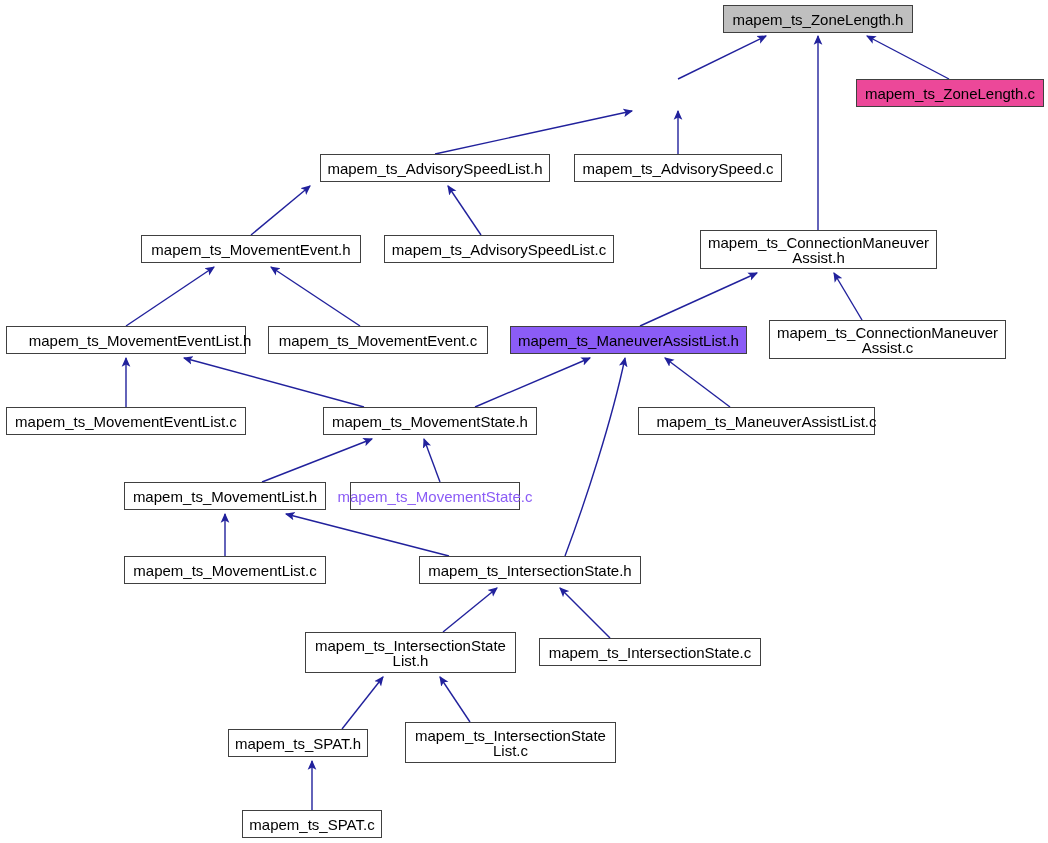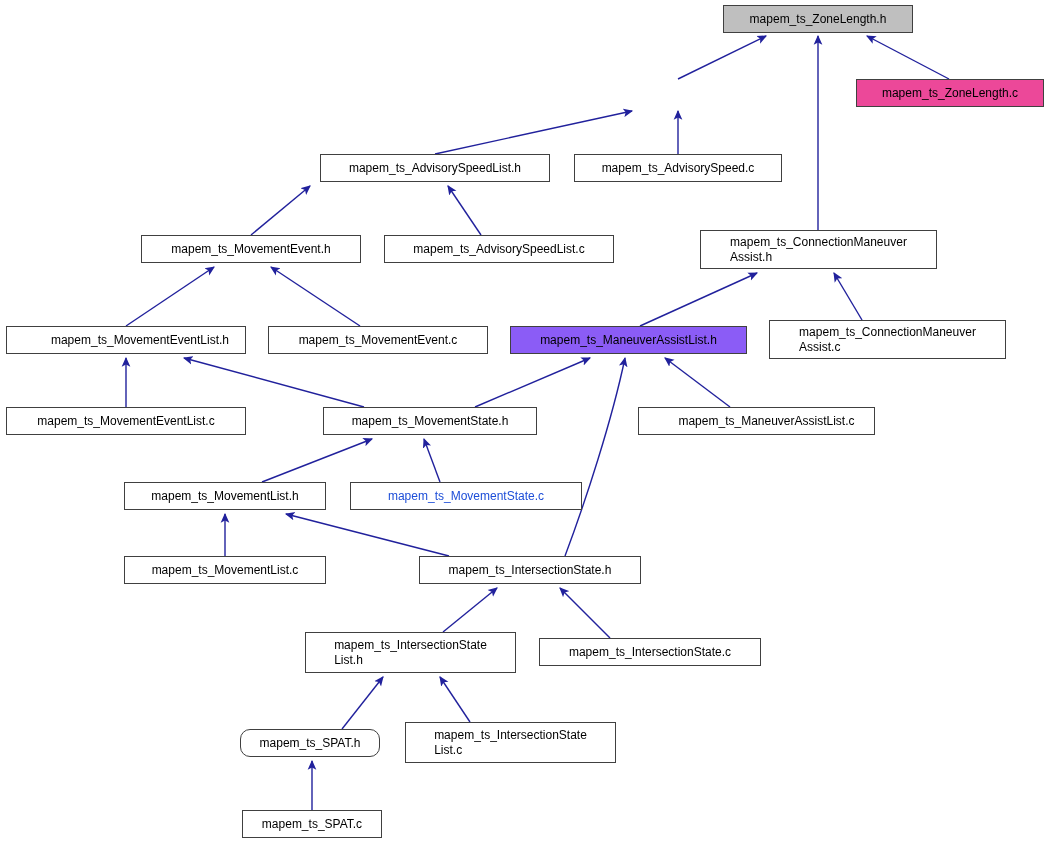--- a/index.html
+++ b/index.html
@@ -27,21 +27,22 @@
   }
   .node {
     position: absolute;
     box-sizing: border-box;
     border: 1px solid #404040;
     background: #ffffff;
     color: #000000;
     display: flex;
     align-items: center;
     justify-content: center;
-    font-size: 12px;
+    text-align: center;
+    font-size: 15px;
     line-height: 15px;
     letter-spacing: 0px;
     white-space: pre-line;
     padding: 0 4px;
   }
   .node.root {
     background: #bfbfbf;
     border-color: #404040;
   }
 </style>
@@ -91,23 +92,23 @@
 Assist.h</div>
     <div class="node" style="left: 6px; top: 326px; width: 240px; height: 28px; border-color: rgb(64, 64, 64); color: rgb(0, 0, 0); background: rgb(255, 255, 255); padding-left: 32px;">mapem_ts_MovementEventList.h</div>
     <div class="node" style="left: 268px; top: 326px; width: 220px; height: 28px; border-color: rgb(64, 64, 64); color: rgb(0, 0, 0); background: rgb(255, 255, 255);">mapem_ts_MovementEvent.c</div>
     <div class="node" style="left: 510px; top: 326px; width: 237px; height: 28px; border-color: rgb(64, 64, 64); color: rgb(0, 0, 0); background: #8b5cf6;">mapem_ts_ManeuverAssistList.h</div>
     <div class="node" style="left: 769px; top: 320px; width: 237px; height: 39px; border-color: rgb(64, 64, 64); color: rgb(0, 0, 0); background: rgb(255, 255, 255);">mapem_ts_ConnectionManeuver
 Assist.c</div>
     <div class="node" style="left: 6px; top: 407px; width: 240px; height: 28px; border-color: rgb(64, 64, 64); color: rgb(0, 0, 0); background: rgb(255, 255, 255);">mapem_ts_MovementEventList.c</div>
     <div class="node" style="left: 323px; top: 407px; width: 214px; height: 28px; border-color: rgb(64, 64, 64); color: rgb(0, 0, 0); background: rgb(255, 255, 255);">mapem_ts_MovementState.h</div>
     <div class="node" style="left: 638px; top: 407px; width: 237px; height: 28px; border-color: rgb(64, 64, 64); color: rgb(0, 0, 0); background: rgb(255, 255, 255); padding-left: 24px;">mapem_ts_ManeuverAssistList.c</div>
     <div class="node" style="left: 124px; top: 482px; width: 202px; height: 28px; border-color: rgb(64, 64, 64); color: rgb(0, 0, 0); background: rgb(255, 255, 255);">mapem_ts_MovementList.h</div>
-    <div class="node" style="left: 350px; top: 482px; width: 232px; height: 28px; border-color: rgb(64, 64, 64); color: #1d4ed8; background: rgb(255, 255, 255);">mapem_ts_MovementState.c</div>
+    <div class="node" style="left: 350px; top: 482px; width: 170px; height: 28px; border-color: rgb(64, 64, 64); color: #8b5cf6; background: rgb(255, 255, 255);">mapem_ts_MovementState.c</div>
     <div class="node" style="left: 124px; top: 556px; width: 202px; height: 28px; border-color: rgb(64, 64, 64); color: rgb(0, 0, 0); background: rgb(255, 255, 255);">mapem_ts_MovementList.c</div>
     <div class="node" style="left: 419px; top: 556px; width: 222px; height: 28px; border-color: rgb(64, 64, 64); color: rgb(0, 0, 0); background: rgb(255, 255, 255);">mapem_ts_IntersectionState.h</div>
     <div class="node" style="left: 305px; top: 632px; width: 211px; height: 41px; border-color: rgb(64, 64, 64); color: rgb(0, 0, 0); background: rgb(255, 255, 255);">mapem_ts_IntersectionState
 List.h</div>
     <div class="node" style="left: 539px; top: 638px; width: 222px; height: 28px; border-color: rgb(64, 64, 64); color: rgb(0, 0, 0); background: rgb(255, 255, 255);">mapem_ts_IntersectionState.c</div>
-    <div class="node" style="left: 240px; top: 729px; width: 140px; height: 28px; border-color: rgb(64, 64, 64); color: rgb(0, 0, 0); background: rgb(255, 255, 255); border-radius: 10px;">mapem_ts_SPAT.h</div>
+    <div class="node" style="left: 228px; top: 729px; width: 140px; height: 28px; border-color: rgb(64, 64, 64); color: rgb(0, 0, 0); background: rgb(255, 255, 255);">mapem_ts_SPAT.h</div>
     <div class="node" style="left: 405px; top: 722px; width: 211px; height: 41px; border-color: rgb(64, 64, 64); color: rgb(0, 0, 0); background: rgb(255, 255, 255);">mapem_ts_IntersectionState
 List.c</div>
     <div class="node" style="left: 242px; top: 810px; width: 140px; height: 28px; border-color: rgb(64, 64, 64); color: rgb(0, 0, 0); background: rgb(255, 255, 255);">mapem_ts_SPAT.c</div>
   </div>
 
 </body></html>

